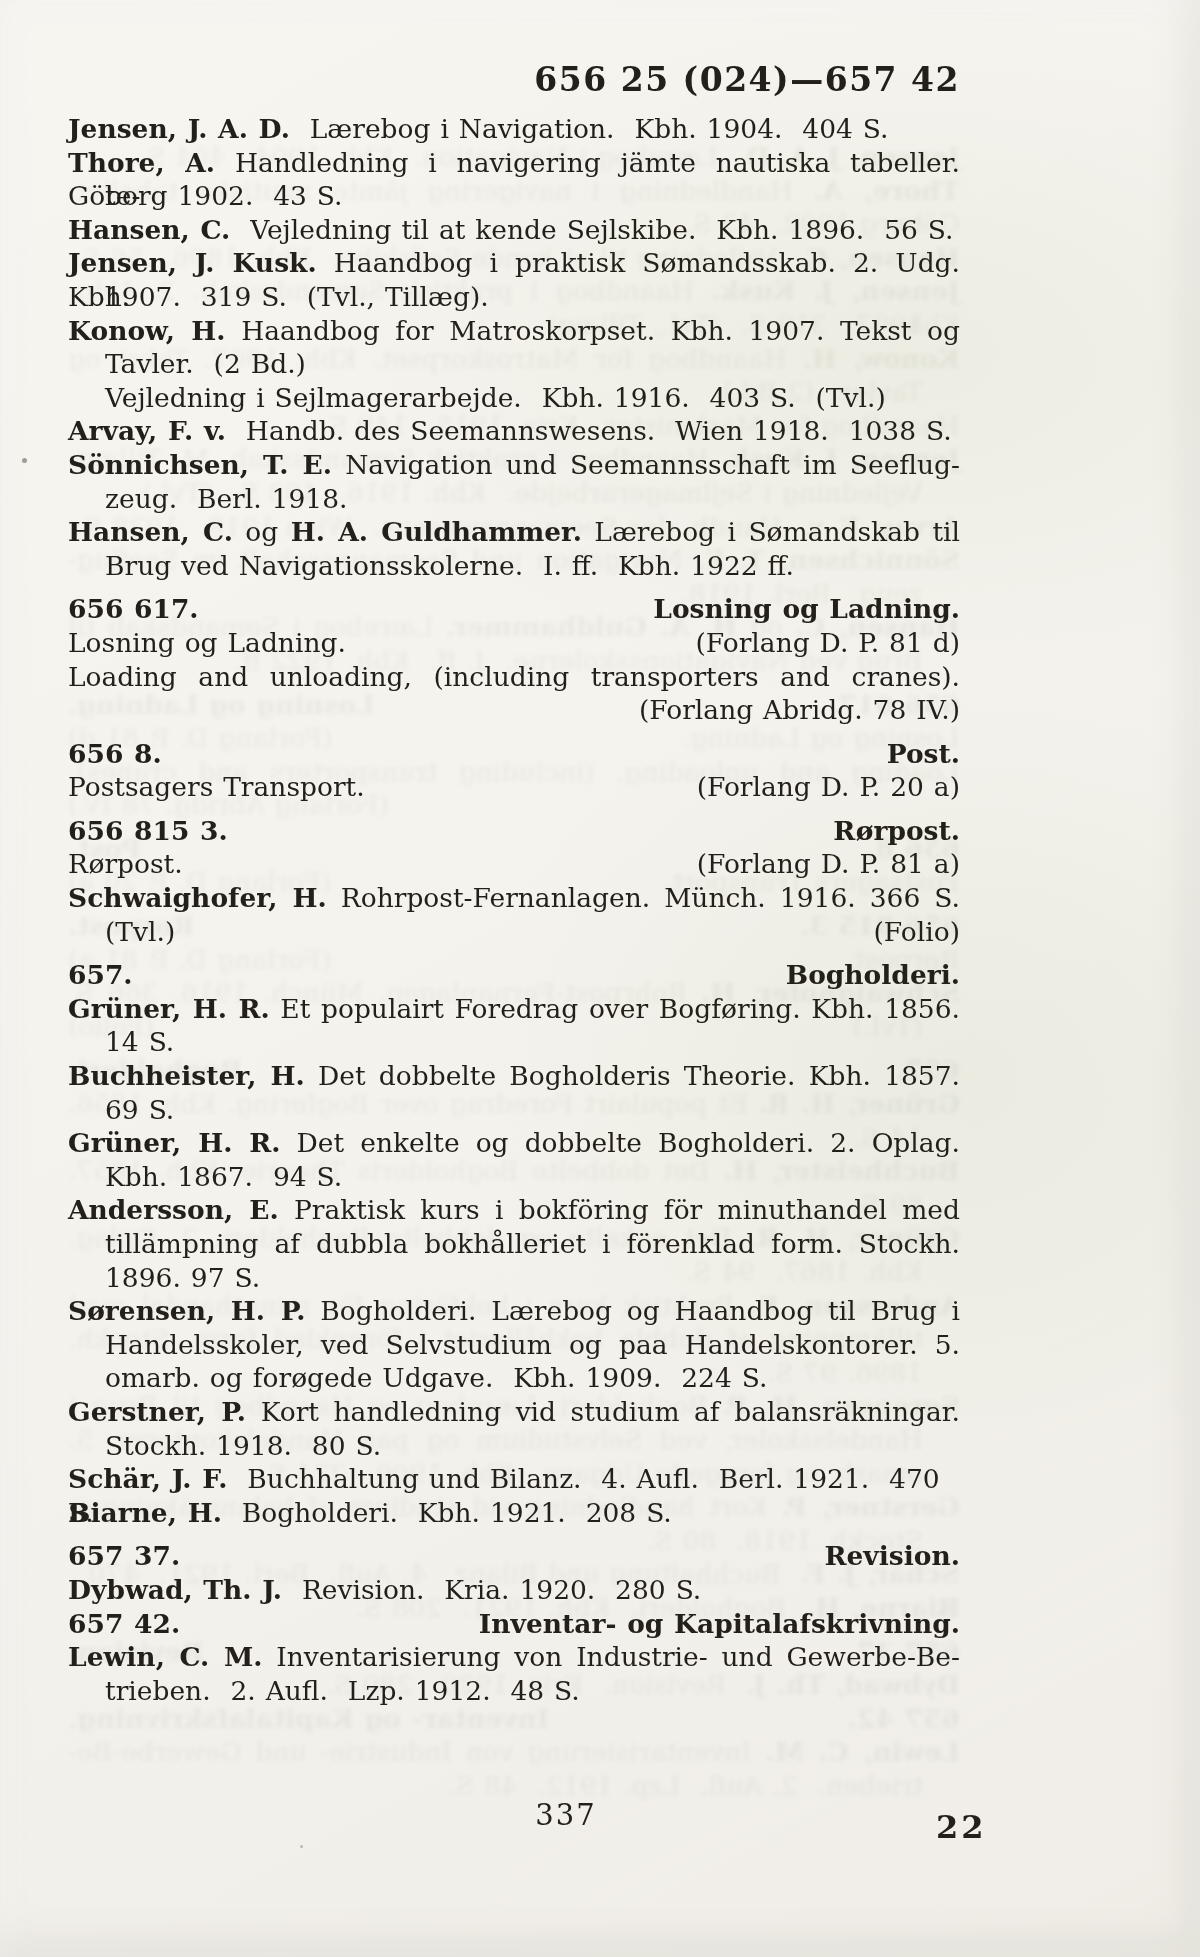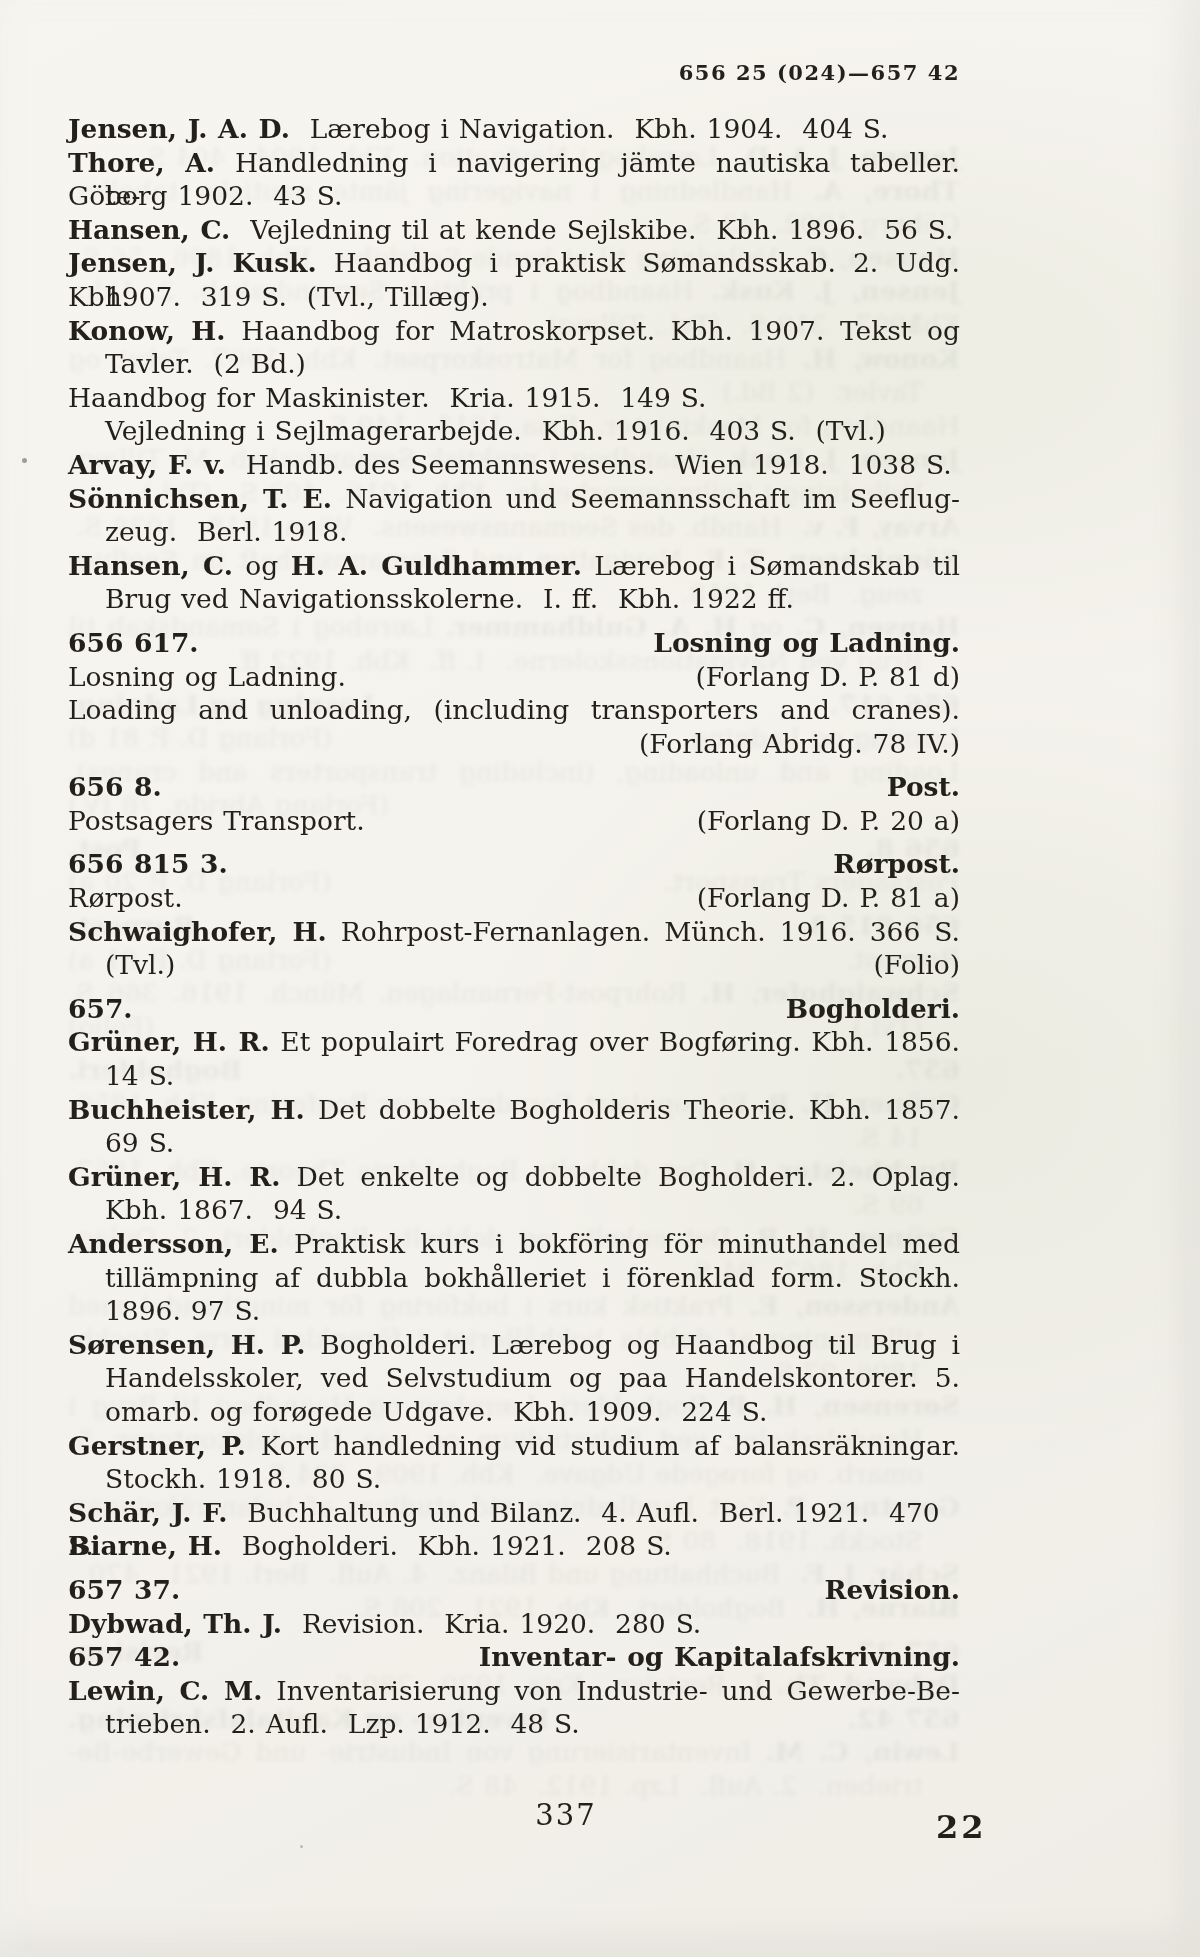--- a/index.html
+++ b/index.html
@@ -13,21 +13,21 @@
     position:absolute;inset:0;
     background:
       radial-gradient(ellipse 900px 500px at 75% 18%, rgba(222,224,206,0.35), rgba(0,0,0,0) 70%),
       radial-gradient(ellipse 700px 600px at 80% 55%, rgba(216,220,202,0.30), rgba(0,0,0,0) 70%),
       linear-gradient(152deg,#f7f5f0 0%,#f4f2ec 55%,#efede6 100%);
     box-shadow:inset -10px -14px 42px rgba(90,85,70,0.10), inset 6px 4px 30px rgba(255,255,255,0.5);
     color:#231f19;
   }
   .running-header{
     position:absolute;top:60px;right:240px;
-    font-size:21px;font-weight:700;letter-spacing:1.5px;white-space:pre;
+    font-size:33px;font-weight:700;letter-spacing:1.5px;white-space:pre;
   }
   .textblock{
     position:absolute;left:68px;top:112px;width:892px;
   }
   .line{
     font-size:26.5px;line-height:33.6px;height:33.6px;
     white-space:pre-wrap;word-spacing:1.5px;
   }
   .line.gap{margin-top:10px;}
   .line.indent{padding-left:37px;}
@@ -114,21 +114,20 @@
 
   <div class="textblock">
       <div class="line"><span class="b">Jensen, J. A. D.</span><span>  Lærebog i Navigation.  Kbh. 1904.  404 S.</span></div>
       <div class="line justify"><span class="b">Thore, A.</span><span>  Handledning i navigering jämte nautiska tabeller.  Göte-</span></div>
       <div class="line indent"><span>borg 1902.  43 S.</span></div>
       <div class="line"><span class="b">Hansen, C.</span><span>  Vejledning til at kende Sejlskibe.  Kbh. 1896.  56 S.</span></div>
       <div class="line justify"><span class="b">Jensen, J. Kusk.</span><span>  Haandbog i praktisk Sømandsskab.  2. Udg.  Kbh.</span></div>
       <div class="line indent"><span>1907.  319 S.  (Tvl., Tillæg).</span></div>
       <div class="line justify"><span class="b">Konow, H.</span><span>  Haandbog for Matroskorpset.  Kbh. 1907.  Tekst og</span></div>
       <div class="line indent"><span>Tavler.  (2 Bd.)</span></div>
-      <div class="line"><span>Haandbog for Maskinister.  Kria. 1915.  149 S.</span></div>
       <div class="line indent"><span>Vejledning i Sejlmagerarbejde.  Kbh. 1916.  403 S.  (Tvl.)</span></div>
       <div class="line"><span class="b">Arvay, F. v.</span><span>  Handb. des Seemannswesens.  Wien 1918.  1038 S.</span></div>
       <div class="line justify"><span class="b">Sönnichsen, T. E.</span><span>  Navigation und Seemannsschaft im Seeflug-</span></div>
       <div class="line indent"><span>zeug.  Berl. 1918.</span></div>
       <div class="line justify"><span class="b">Hansen, C.</span><span> og </span><span class="b">H. A. Guldhammer.</span><span>  Lærebog i Sømandskab til</span></div>
       <div class="line indent"><span>Brug ved Navigationsskolerne.  I. ff.  Kbh. 1922 ff.</span></div>
       <div class="line gap split"><span><span class="b">656 617.</span></span><span><span class="b">Losning og Ladning.</span></span></div>
       <div class="line split"><span><span>Losning og Ladning.</span></span><span><span>(Forlang D. P. 81 d)</span></span></div>
       <div class="line justify"><span>Loading and unloading, (including transporters and cranes).</span></div>
       <div class="line right"><span>(Forlang Abridg. 78 IV.)</span></div>

